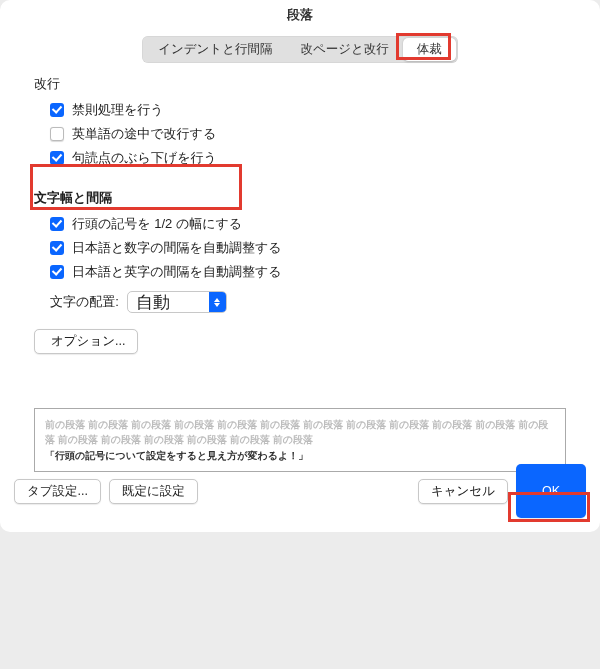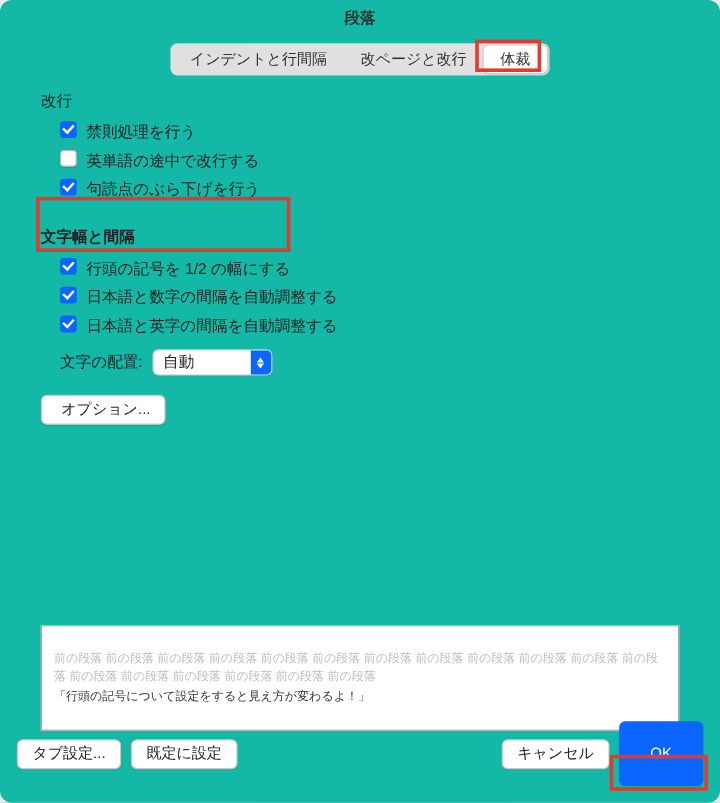--- a/index.html
+++ b/index.html
@@ -7,22 +7,22 @@
       font-family: -apple-system, "Hiragino Sans", "Hiragino Kaku Gothic ProN", sans-serif;
       font-size: 13px;
       background: #ececec;
       width: 600px;
       height: 669px;
       overflow: hidden;
       color: #222;
     }
     .window {
       width: 600px;
-      height: 669px;
-      background: #14b8a6;
+      height: 532px;
+      background: #ffffff;
       border-radius: 10px;
       position: relative;
     }
     .titlebar {
       text-align: center;
       font-size: 13px;
       font-weight: 600;
       padding: 6px 0 8px 0;
       color: #333;
     }
@@ -65,21 +65,21 @@
       padding: 0 34px;
     }
     .section-title {
       font-size: 13px;
       font-weight: 400;
       margin: 8px 0 8px 0;
       color: #222;
     }
     .checkrow {
       display: flex;
-      align-items: flex-start;
+      align-items: center;
       gap: 8px;
       margin: 6px 0 6px 16px;
       font-size: 13px;
     }
     .checkbox {
       width: 14px;
       height: 14px;
       border-radius: 3px;
       display: inline-flex;
       align-items: center;
@@ -115,21 +115,21 @@
       text-align: right;
     }
     .select {
       display: inline-flex;
       align-items: center;
       background: #fff;
       border: 0.5px solid #c8c8c8;
       border-radius: 5px;
       height: 22px;
       padding: 0 0 0 8px;
-      font-size: 13px;
+      font-size: 17px;
       min-width: 100px;
       position: relative;
     }
     .select .caret {
       background: #0a66ff;
       height: 20px;
       width: 17px;
       border-radius: 0 4px 4px 0;
       margin-left: auto;
       display: flex;
@@ -165,24 +165,25 @@
       color: #fff;
       border: none;
       font-weight: 500;
       padding: 20px 26px;
     }
     .options-btn { margin: 8px 0 0 0; padding-left: 16px; }
     .preview {
       border: 1px solid #aaa;
       background: #fff;
       margin: 12px 0 0 0;
-      padding: 20px 10px;
+      padding: 8px 10px;
       font-size: 10px;
       line-height: 1.55;
       color: #bdbdbd;
+      font-weight: bold;
     }
     .preview .strong-line { color: #333; }
     .preview-wrap {
       position: absolute;
       left: 34px; right: 34px;
       bottom: 60px;
     }
     .footer {
       position: absolute;
       bottom: 14px;

